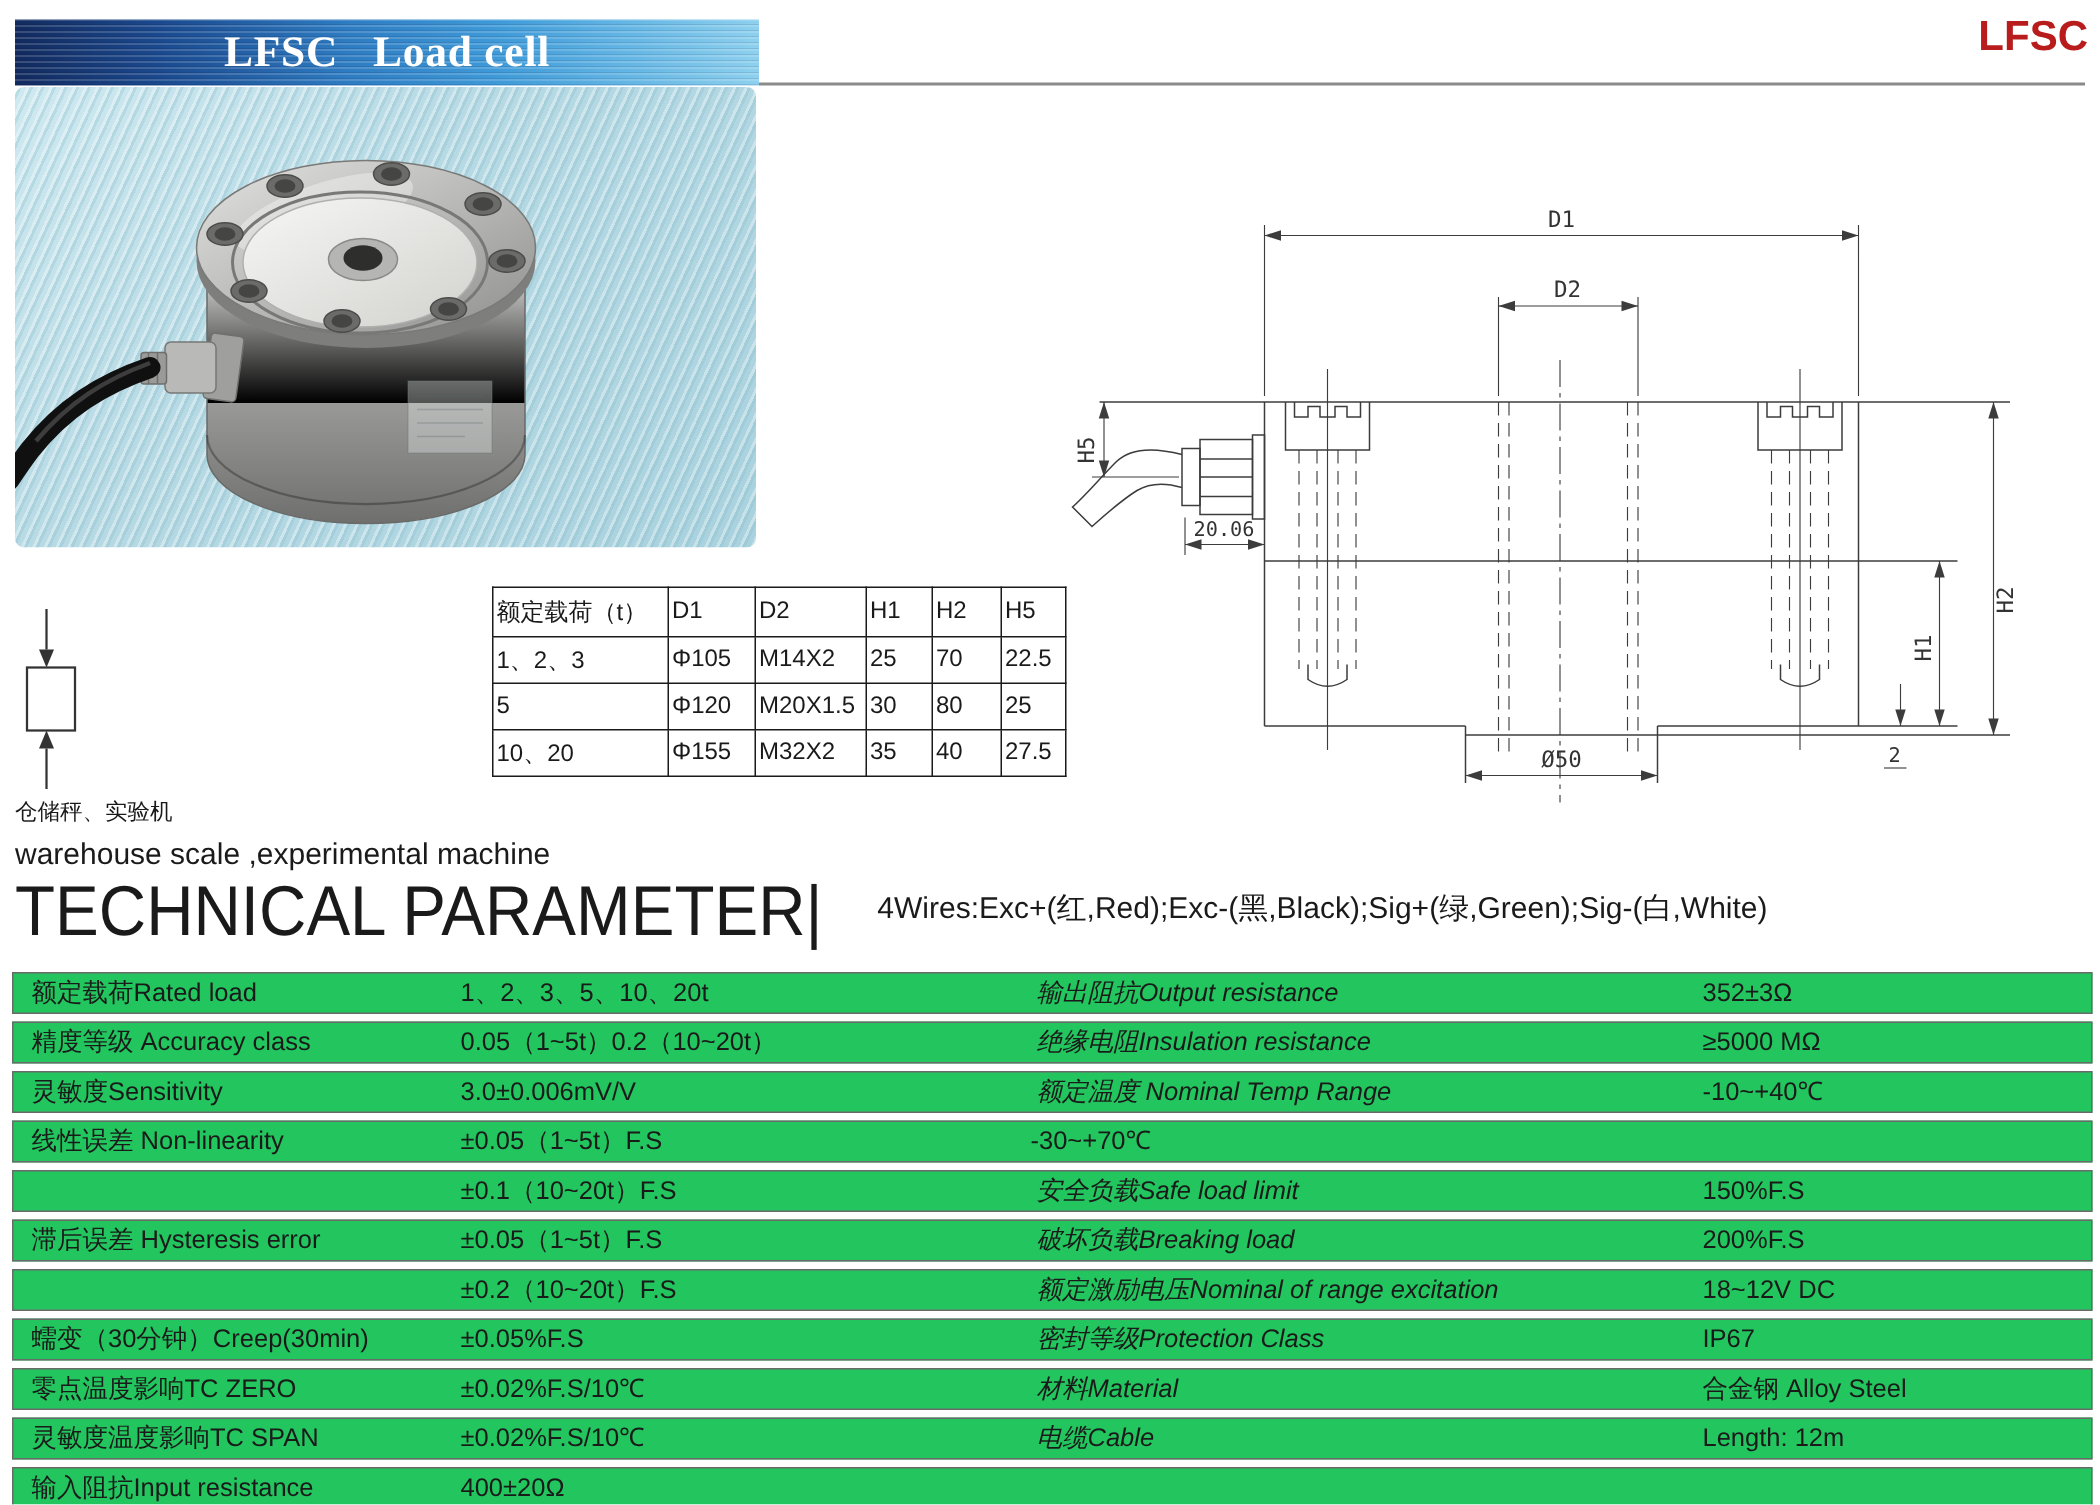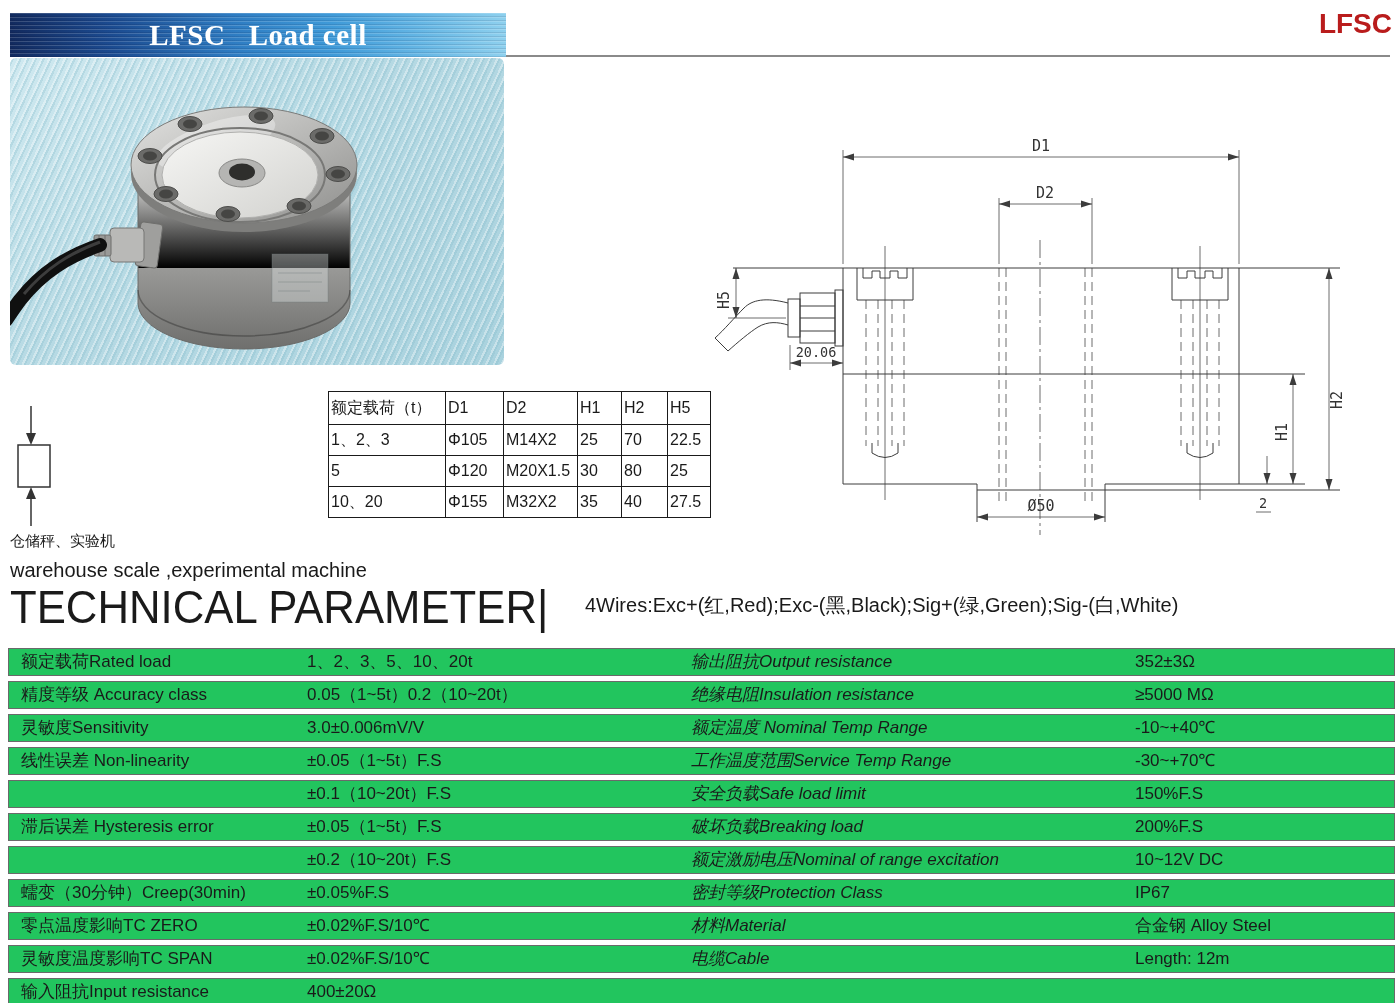--- a/index.html
+++ b/index.html
@@ -327,40 +327,39 @@
     </div>
     <div class="prow">
       <span class="ll">灵敏度Sensitivity</span>
       <span class="lv">3.0±0.006mV/V</span>
       <span class="rl">额定温度 Nominal Temp Range</span>
       <span class="rv">-10~+40℃</span>
     </div>
     <div class="prow">
       <span class="ll">线性误差 Non-linearity</span>
       <span class="lv">±0.05（1~5t）F.S</span>
-      <span class="rl">工作温度范围Service Temp Range</span>
       <span class="rv">-30~+70℃</span>
     </div>
     <div class="prow">
       <span class="ll"></span>
       <span class="lv">±0.1（10~20t）F.S</span>
       <span class="rl">安全负载Safe load limit</span>
       <span class="rv">150%F.S</span>
     </div>
     <div class="prow">
       <span class="ll">滞后误差 Hysteresis error</span>
       <span class="lv">±0.05（1~5t）F.S</span>
       <span class="rl">破坏负载Breaking load</span>
       <span class="rv">200%F.S</span>
     </div>
     <div class="prow">
       <span class="ll"></span>
       <span class="lv">±0.2（10~20t）F.S</span>
       <span class="rl">额定激励电压Nominal of range excitation</span>
-      <span class="rv">10~12V DC</span>
+      <span class="rv">18~12V DC</span>
     </div>
     <div class="prow">
       <span class="ll">蠕变（30分钟）Creep(30min)</span>
       <span class="lv">±0.05%F.S</span>
       <span class="rl">密封等级Protection Class</span>
       <span class="rv">IP67</span>
     </div>
     <div class="prow">
       <span class="ll">零点温度影响TC ZERO</span>
       <span class="lv">±0.02%F.S/10℃</span>

